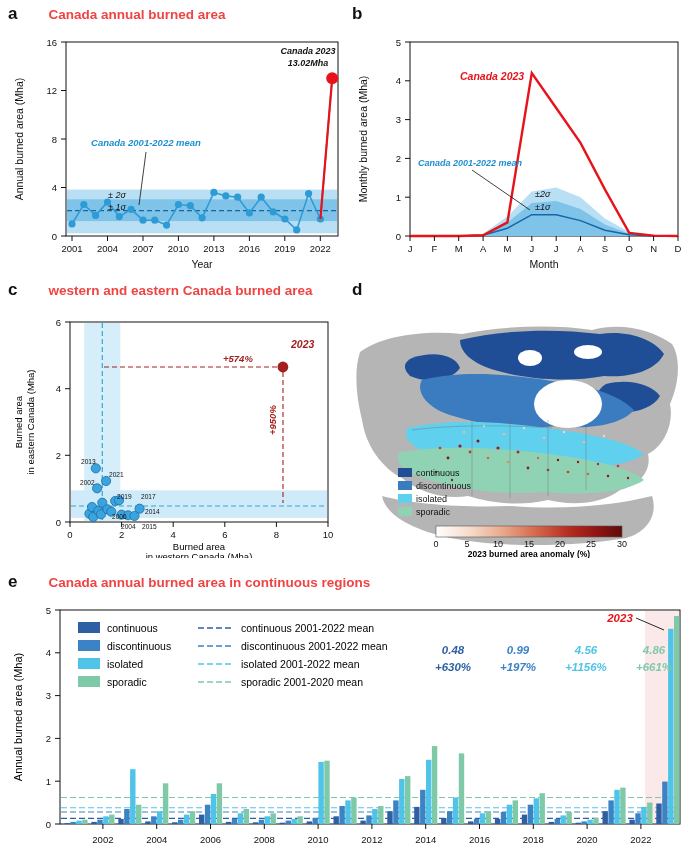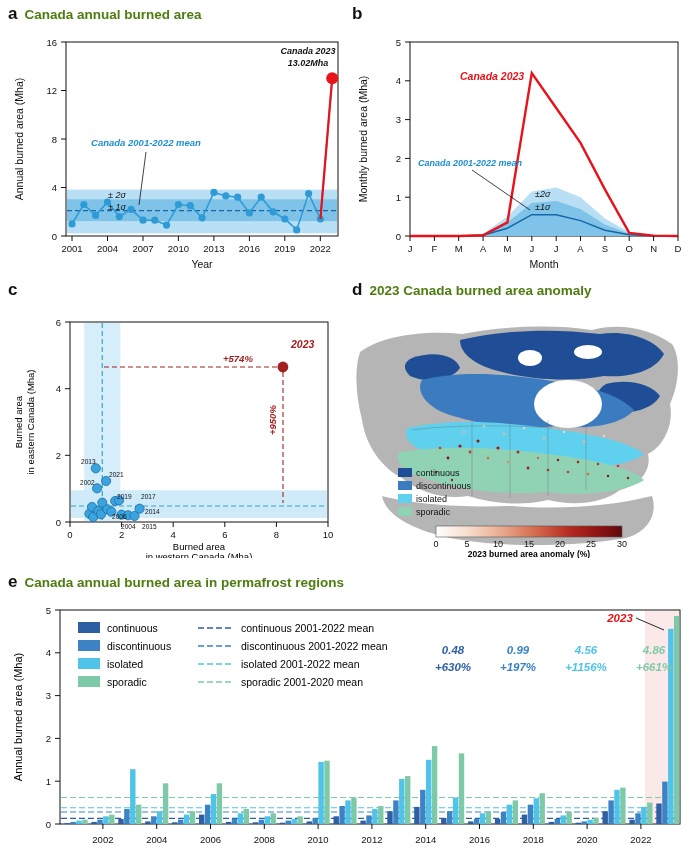--- a/index.html
+++ b/index.html
@@ -13,21 +13,22 @@
     overflow: hidden;
   }
   .panel-letter {
     font-weight: bold;
     font-size: 17px;
     color: #111;
   }
   .panel-title {
     font-weight: bold;
     font-size: 13.5px;
-    color: #4d7c0f;
+    color: #ef4444;
+    margin-left: 24px;
   }
   .title-row {
     display: flex;
     align-items: baseline;
     gap: 7px;
   }
   .axis-label {
     font-size: 10.5px;
     fill: #111;
   }
@@ -209,20 +210,21 @@
     <text x="183" y="186" fill="#111" font-size="9" font-style="italic">±1σ</text>
 
     <text x="192" y="244" text-anchor="middle" class="axis-label" font-size="11">Month</text>
     <text x="15" y="115" text-anchor="middle" class="axis-label" font-size="11" transform="rotate(-90 15 115)">Monthly burned area (Mha)</text>
   </svg>
 </div>
 
 <div id="panelC">
   <div class="title-row">
     <span class="panel-letter">c</span>
+    <span class="panel-title">western and eastern Canada burned area</span>
   </div>
   <svg width="340" height="258" viewBox="0 0 340 258">
 
     <rect x="62" y="22" width="258" height="200" fill="#ffffff" stroke="#111" stroke-width="1"></rect>
 
     <rect x="63" y="190.3" width="256" height="27.6" fill="#cfeaf9"></rect>
 
     <rect x="76.2" y="23" width="36.1" height="198" fill="#cfeaf9" opacity="0.85"></rect>
 
     <line x1="94.3" y1="23" x2="94.3" y2="221" stroke="#35a8c9" stroke-width="1.2" stroke-dasharray="5,3"></line>
@@ -300,21 +302,20 @@
     <text x="191" y="250" text-anchor="middle" font-size="9.5">Burned area</text>
     <text x="191" y="260" text-anchor="middle" font-size="9.5">in western Canada (Mha)</text>
     <text x="14" y="122" text-anchor="middle" font-size="9.5" transform="rotate(-90 14 122)">Burned area</text>
     <text x="26" y="122" text-anchor="middle" font-size="9.5" transform="rotate(-90 26 122)">in eastern Canada (Mha)</text>
   </svg>
 </div>
 
 <div id="panelD">
   <div class="title-row">
     <span class="panel-letter">d</span>
-    <span class="panel-title">2023 Canada burned area anomaly</span>
   </div>
   <svg width="336" height="258" viewBox="0 0 336 258">
 
     <g>
       <path d="M8,52 C30,36 70,30 110,34 C150,26 200,24 240,30 C270,22 300,30 320,44
                C330,60 326,86 318,104 C322,124 312,146 296,154 C300,172 286,186 268,190
                C250,204 220,206 196,200 C170,206 140,204 116,196 C92,200 66,192 50,178
                C30,168 14,146 10,120 C4,96 2,70 8,52 Z" fill="#b5b5b5"></path>
       <path d="M30,196 C60,204 110,208 160,206 C210,210 260,206 300,196
                C306,214 296,232 274,238 C230,246 160,248 110,240 C70,234 34,218 30,196 Z" fill="#b5b5b5"></path>
@@ -421,21 +422,21 @@
       <text x="239" y="247">25</text>
       <text x="270" y="247">30</text>
     </g>
     <text x="177" y="257" text-anchor="middle" font-size="8.5" font-weight="bold">2023 burned area anomaly (%)</text>
   </svg>
 </div>
 
 <div id="panelE">
   <div class="title-row">
     <span class="panel-letter">e</span>
-    <span class="panel-title">Canada annual burned area in permafrost regions</span>
+    <span class="panel-title">Canada annual burned area in continuous regions</span>
   </div>
   <svg width="680" height="268" viewBox="0 0 680 268">
 
     <rect x="52" y="18" width="620" height="214" fill="#ffffff" stroke="#111" stroke-width="1"></rect>
 
     <rect x="637" y="19" width="34" height="212" fill="#fbe9ea"></rect>
 
     <line x1="53" y1="226.4" x2="671" y2="226.4" stroke="#2e5fa3" stroke-width="1.1" stroke-dasharray="6,3"></line>
     <line x1="53" y1="220.0" x2="671" y2="220.0" stroke="#3b83c4" stroke-width="1.1" stroke-dasharray="6,3"></line>
     <line x1="53" y1="215.7" x2="671" y2="215.7" stroke="#4fc3e8" stroke-width="1.1" stroke-dasharray="6,3"></line>

